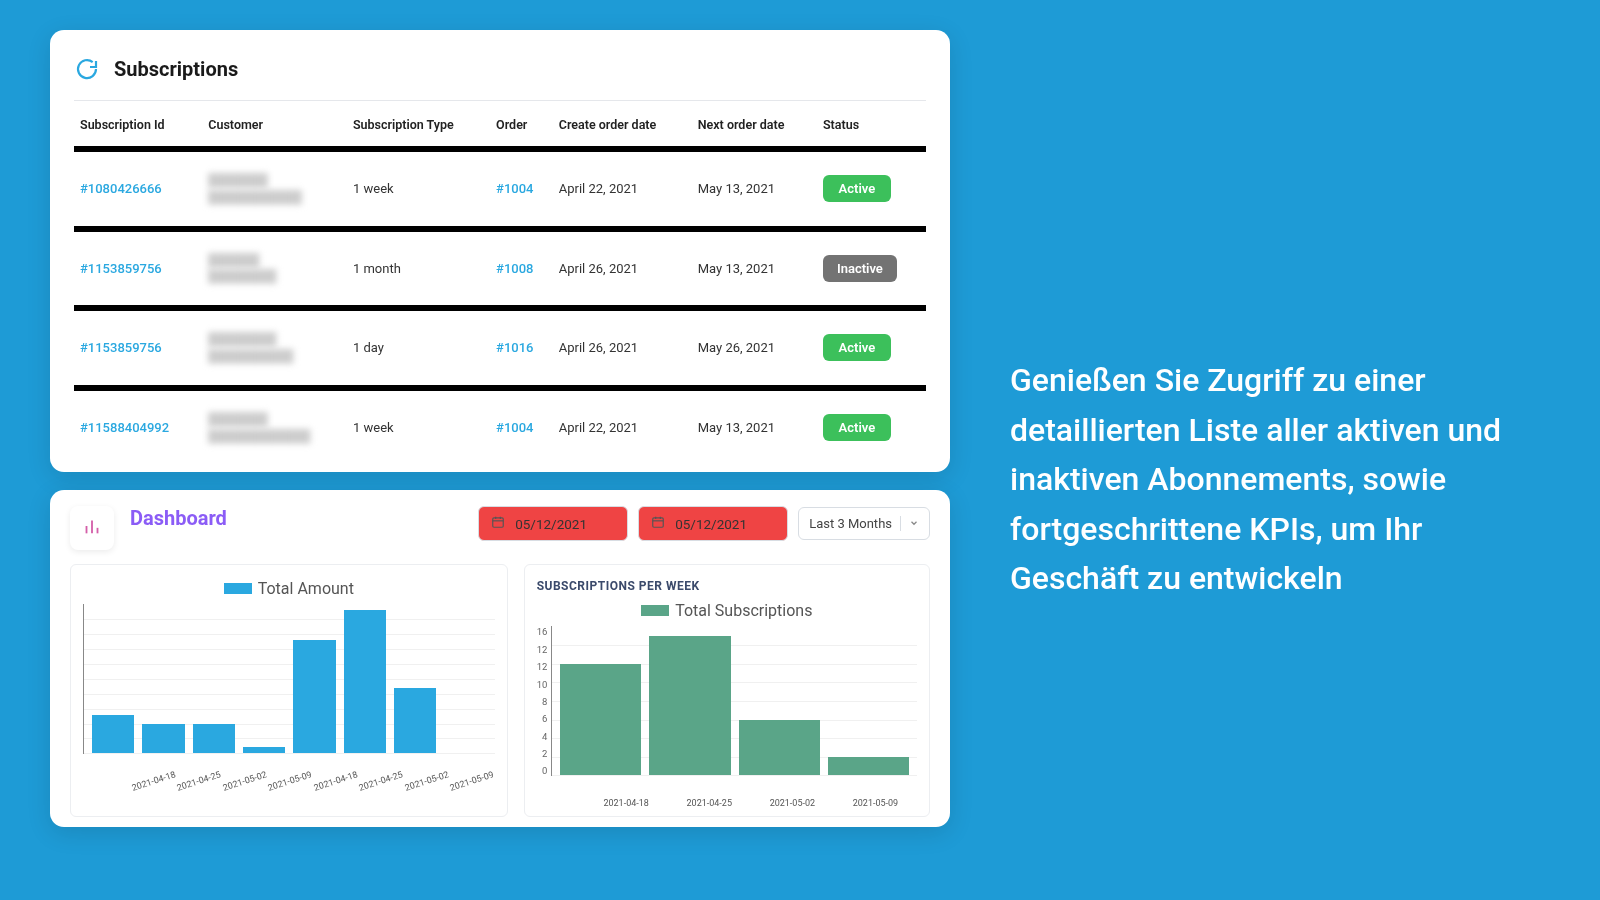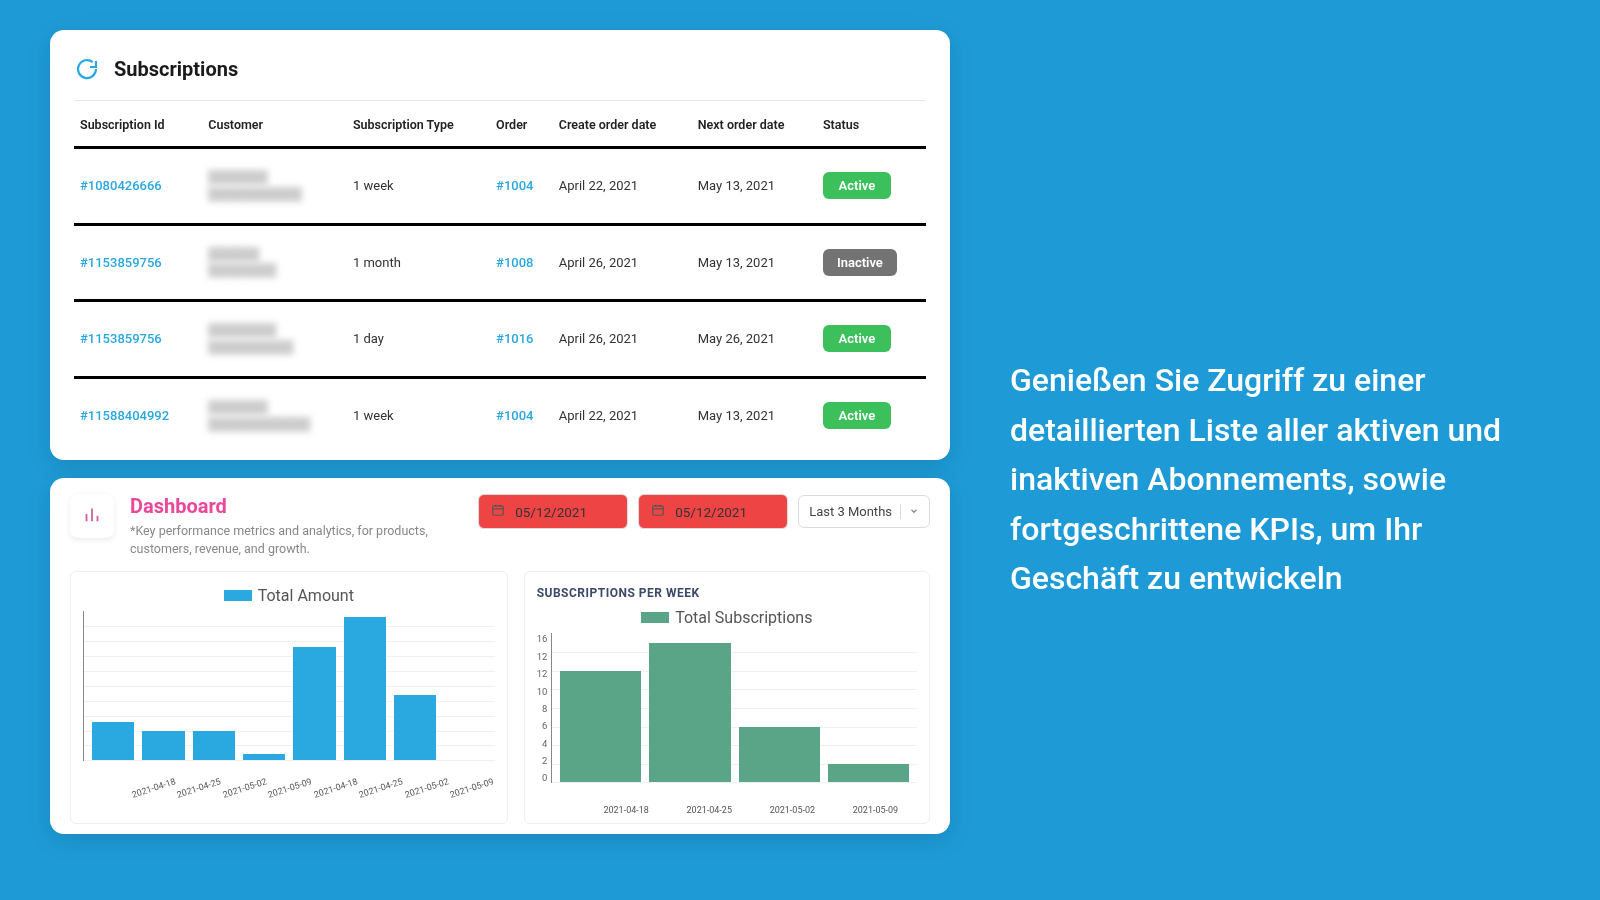--- a/index.html
+++ b/index.html
@@ -19,34 +19,34 @@
 
 .card { background: #fff; border-radius: 14px; box-shadow: 0 6px 24px rgba(0,0,0,0.12); }
 
 
 .subs-card { padding: 20px 24px 8px; }
 .subs-header { display: flex; align-items: center; gap: 14px; padding: 6px 0 18px; border-bottom: 1px solid #e5e7eb; }
 .refresh-icon { width: 26px; height: 26px; display: flex; align-items: center; justify-content: center; color: #2aa8e0; }
 .subs-title { font-size: 20px; font-weight: 700; color: #1a1a1a; }
 .subs-table { width: 100%; border-collapse: collapse; }
 .subs-table th { text-align: left; font-size: 12.5px; font-weight: 600; color: #222; padding: 16px 6px 14px; }
-.subs-table td { font-size: 13px; color: #333; padding: 20px 6px; border-top: 3px solid #000000; vertical-align: middle; }
+.subs-table td { font-size: 13px; color: #333; padding: 20px 6px; border-top: 6px solid #000000; vertical-align: middle; }
 .link { color: #2aa8e0; font-weight: 500; }
 .blur-text { color: #ccc; filter: blur(3px); font-size: 12px; line-height: 1.4; }
 .badge { display: inline-block; padding: 6px 14px; border-radius: 6px; color: #fff; font-size: 13px; font-weight: 600; min-width: 68px; text-align: center; }
 .badge-active { background: #3cc05b; border-radius: 6px; }
 .badge-inactive { background: #737373; text-align: center; }
 
 
 .dash-card { padding: 16px 20px 10px; }
 .dash-header { display: flex; align-items: flex-start; gap: 16px; padding-bottom: 14px; }
 .dash-icon-wrap { width: 44px; height: 44px; background: #fff; border-radius: 8px; display: flex; align-items: center; justify-content: center; box-shadow: 0 2px 6px rgba(0,0,0,0.08); }
 .dash-icon { color: #d45fa9; }
 .dash-title-block { flex: 1; }
-.dash-title { font-size: 20px; font-weight: 700; color: #ec4899; margin-bottom: 4px; }
+.dash-title { font-size: 20px; font-weight: 700; color: #8b5cf6; margin-bottom: 4px; }
 .dash-subtitle { font-size: 12.5px; color: #888; line-height: 1.4; max-width: 370px; }
 .dash-controls { display: flex; gap: 10px; align-items: center; }
 .date-input { display: flex; align-items: center; gap: 10px; border: 1px solid #d8dde3; border-radius: 6px; padding: 8px 12px; font-size: 13.5px; color: #333; background: #ef4444; width: 150px; }
 .cal-icon { color: #555; flex-shrink: 0; }
 .range-select { display: flex; align-items: center; border: 1px solid #d8dde3; border-radius: 6px; padding: 8px 10px; font-size: 13px; color: #444; background: #fff; gap: 8px; }
 .range-select .chev { border-left: 1px solid #d8dde3; padding-left: 8px; color: #888; }
 
 .charts-row { display: flex; gap: 16px; }
 .chart-panel { flex: 1; background: #fff; border: 1px solid #eceef1; border-radius: 6px; padding: 14px 12px 8px; }
 .chart-title { font-size: 12px; font-weight: 700; letter-spacing: 0.5px; color: #3b4a6b; margin-bottom: 8px; }
@@ -148,21 +148,20 @@
         <span class="dash-icon">
           <svg width="22" height="22" viewBox="0 0 24 24" fill="none" stroke="currentColor" stroke-width="2">
               <line x1="6" y1="20" x2="6" y2="12"></line>
               <line x1="12" y1="20" x2="12" y2="6"></line>
               <line x1="18" y1="20" x2="18" y2="14"></line>
             </svg>
         </span>
       </div>
       <div class="dash-title-block">
         <div class="dash-title">Dashboard</div>
-        <div class="dash-subtitle">*Key performance metrics and analytics, for products, customers, revenue, and growth.</div>
       </div>
       <div class="dash-controls">
         <div class="date-input">
           <span class="cal-icon">
             <svg width="14" height="14" viewBox="0 0 24 24" fill="currentColor">
                 <rect x="3" y="5" width="18" height="16" rx="2" fill="none" stroke="currentColor" stroke-width="2"></rect>
                 <line x1="3" y1="10" x2="21" y2="10" stroke="currentColor" stroke-width="2"></line>
                 <line x1="8" y1="3" x2="8" y2="7" stroke="currentColor" stroke-width="2"></line>
                 <line x1="16" y1="3" x2="16" y2="7" stroke="currentColor" stroke-width="2"></line>
               </svg>

